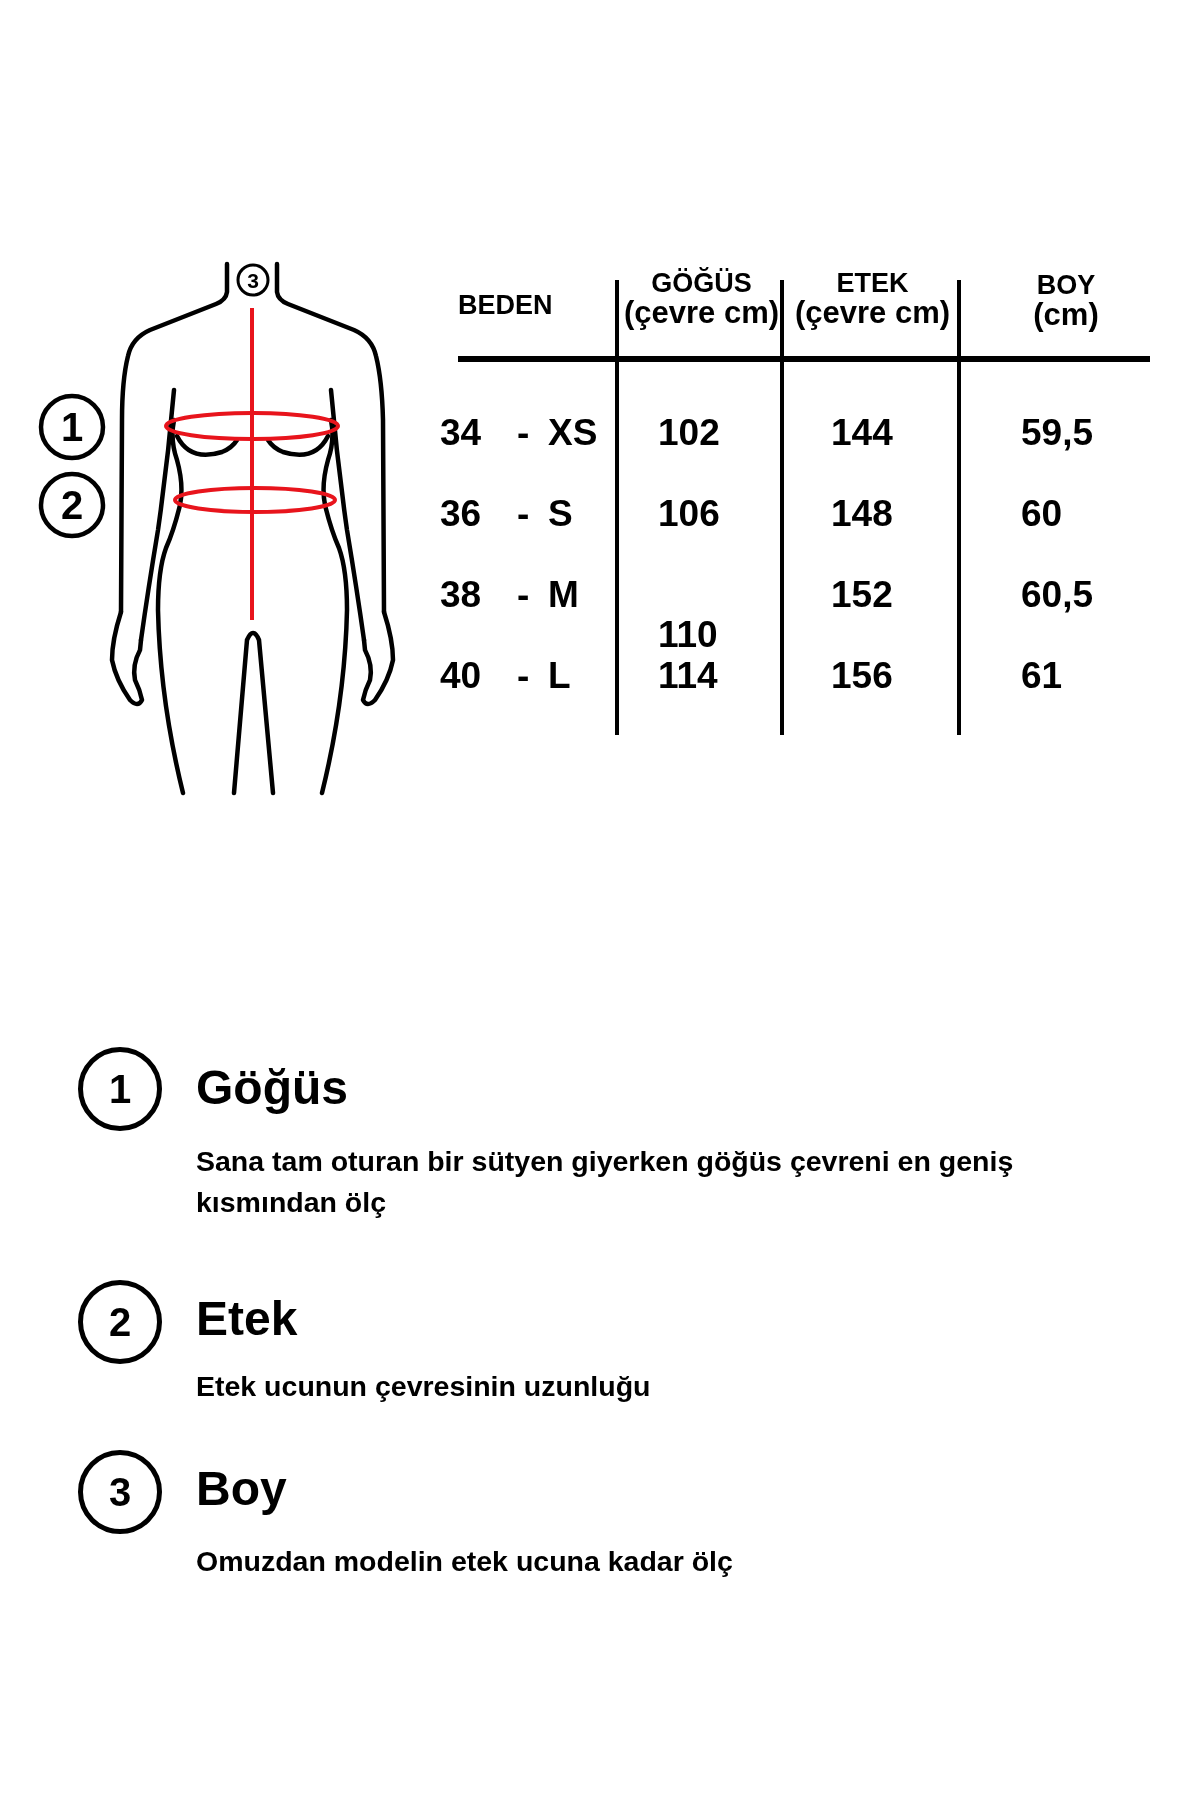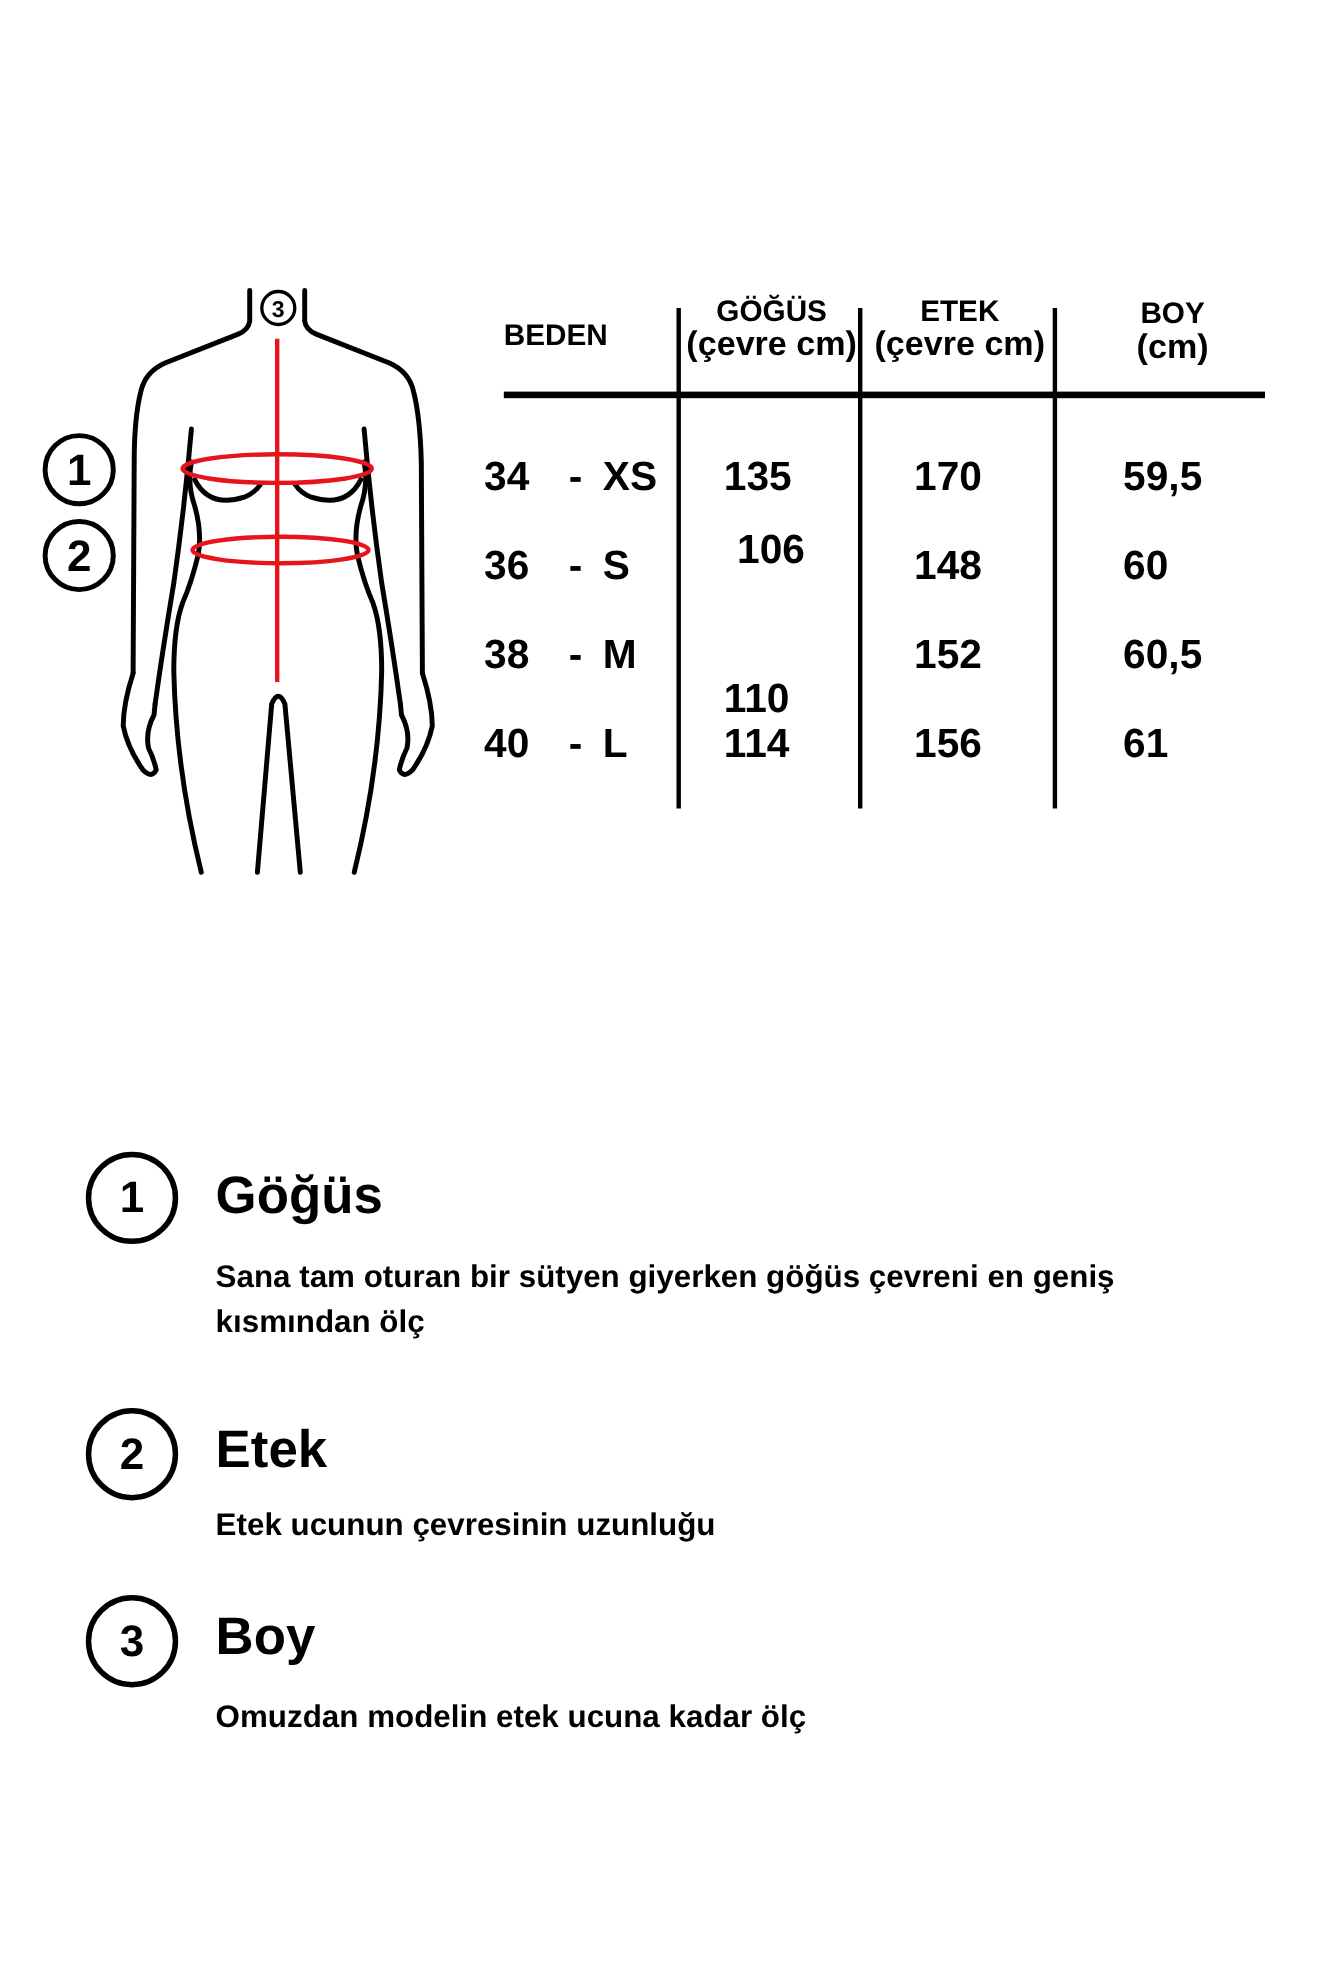--- a/index.html
+++ b/index.html
@@ -80,30 +80,30 @@
   <div class="rule-h"></div>
   <div class="rule-v" style="left:615px;"></div>
   <div class="rule-v" style="left:780px;"></div>
   <div class="rule-v" style="left:957px;"></div>
 
   <div class="cell" style="left:440px; top:408px; width:170px; height:50px;">
     <span class="size-num">34</span>
     <span class="size-dash">-</span>
     <span class="size-letter">XS</span>
   </div>
-  <div class="cell" style="left:658px; top:408px;">135</div>
-  <div class="cell" style="left:831px; top:408px;">170</div>
+  <div class="cell" style="left:658px; top:408px;">102</div>
+  <div class="cell" style="left:831px; top:408px;">144</div>
   <div class="cell" style="left:1021px; top:408px;">59,5</div>
 
   <div class="cell" style="left:440px; top:489px; width:170px; height:50px;">
     <span class="size-num">36</span>
     <span class="size-dash">-</span>
     <span class="size-letter">S</span>
   </div>
-  <div class="cell" style="left:658px; top:475px;margin-left:12px;">106</div>
+  <div class="cell" style="left:658px; top:489px;">106</div>
   <div class="cell" style="left:831px; top:489px;">148</div>
   <div class="cell" style="left:1021px; top:489px;">60</div>
 
   <div class="cell" style="left:440px; top:570px; width:170px; height:50px;">
     <span class="size-num">38</span>
     <span class="size-dash">-</span>
     <span class="size-letter">M</span>
   </div>
   <div class="cell" style="left:658px; top:570px;margin-top:40px;">110</div>
   <div class="cell" style="left:831px; top:570px;">152</div>

